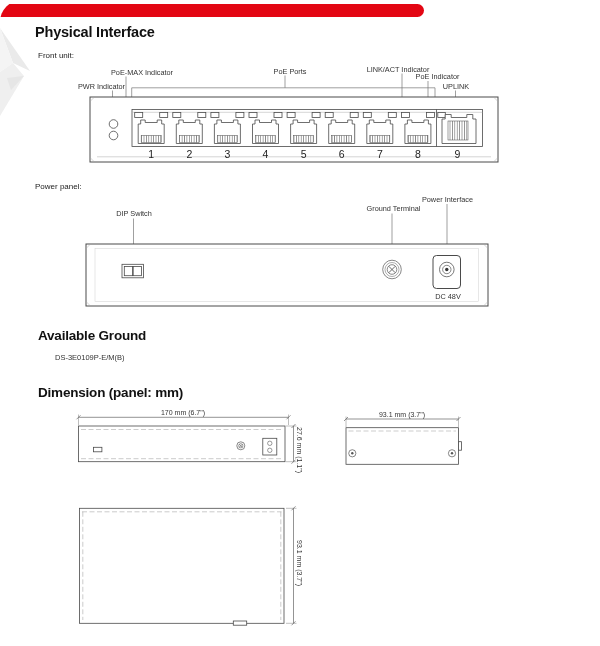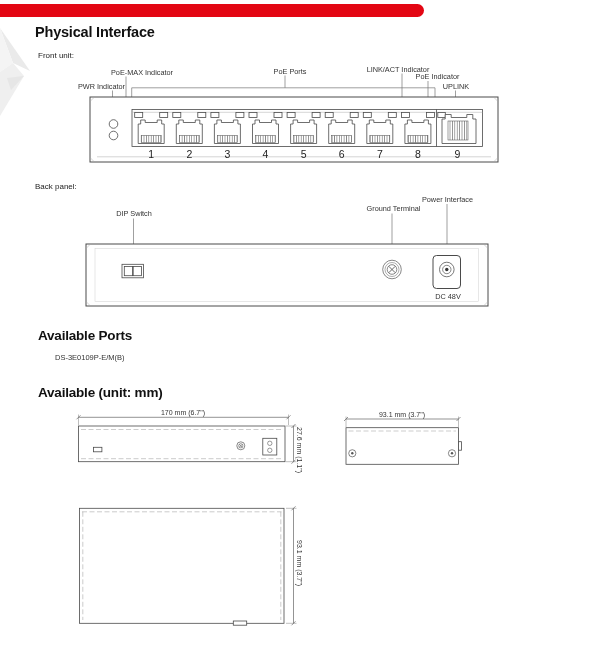--- a/index.html
+++ b/index.html
@@ -1,19 +1,19 @@
 <!DOCTYPE html>
 <html><head>
 <meta charset="utf-8">
 <style>
   html,body{margin:0;padding:0;}
   body{background:#fff;}
   #page{
     position:relative;width:600px;height:646px;background:#fff;overflow:hidden;
-    font-family:"Liberation Sans",sans-serif;color:#222;
+    font-family:"Liberation Sans",sans-serif;color:#222;border-radius:22px;
   }
   .abs{position:absolute;}
   #brand-bar{
     left:0;top:4px;width:424px;height:13px;background:#e30613;
     border-radius:0 7px 7px 0;
   }
   .h-title{font-weight:bold;color:#111;font-size:14.5px;letter-spacing:-0.2px;white-space:nowrap;}
   .sub-label{font-size:8px;color:#222;white-space:nowrap;}
   .model-text{font-size:7.5px;color:#333;white-space:nowrap;}
   svg{display:block;}
@@ -112,21 +112,21 @@
       <text class="portnum" x="227.4" y="157.5" text-anchor="middle">3</text>
       <text class="portnum" x="265.5" y="157.5" text-anchor="middle">4</text>
       <text class="portnum" x="303.6" y="157.5" text-anchor="middle">5</text>
       <text class="portnum" x="341.7" y="157.5" text-anchor="middle">6</text>
       <text class="portnum" x="379.8" y="157.5" text-anchor="middle">7</text>
       <text class="portnum" x="417.9" y="157.5" text-anchor="middle">8</text>
       <text class="portnum" x="457.5" y="157.5" text-anchor="middle">9</text>
     </g>
   </svg>
 
-  <div class="abs sub-label" style="left:35px;top:182px">Back panel:</div>
+  <div class="abs sub-label" style="left:35px;top:182px">Power panel:</div>
 
   <svg class="abs" style="left:55px;top:180px" width="470" height="135" viewBox="55 180 470 135">
     <text class="lbl" x="134" y="216" text-anchor="middle">DIP Switch</text>
     <text class="lbl" x="393.5" y="211" text-anchor="middle">Ground Terminal</text>
     <text class="lbl" x="447.5" y="201.5" text-anchor="middle">Power Interface</text>
 
     <g>
       <path class="ln" d="M133.5,218.5 V262"></path>
       <path class="ln" d="M392,213.5 V256.5"></path>
       <path class="ln" d="M447,204 V251.5"></path>
@@ -153,23 +153,23 @@
 
     <g>
       <rect x="433" y="255.5" width="27.5" height="33" rx="3.5" class="panel" stroke-width="0.9"></rect>
       <circle cx="446.8" cy="269.5" r="7.3" fill="#fff" stroke="#555" stroke-width="0.8"></circle>
       <circle cx="446.8" cy="269.5" r="4.2" fill="none" stroke="#555" stroke-width="0.7"></circle>
       <circle cx="446.8" cy="269.5" r="1.7" fill="#333"></circle>
     </g>
     <text class="lbl" x="448" y="298.5" text-anchor="middle">DC 48V</text>
   </svg>
 
-  <div class="abs h-title" style="left:38px;top:328px;font-size:13.5px">Available Ports</div>
+  <div class="abs h-title" style="left:38px;top:328px;font-size:13.5px">Available Ground</div>
   <div class="abs model-text" style="left:55px;top:353px">DS-3E0109P-E/M(B)</div>
-  <div class="abs h-title" style="left:38px;top:385px;font-size:13.5px">Available (unit: mm)</div>
+  <div class="abs h-title" style="left:38px;top:385px;font-size:13.5px">Dimension (panel: mm)</div>
 
   <svg class="abs" style="left:55px;top:403px" width="425" height="243" viewBox="55 403 425 243">
 
     <g>
       <path class="ext" d="M78.5,425 V414.5 M288.5,425 V414.5"></path>
       <path class="dim" d="M78.5,417.3 H288.5"></path>
       <path class="dim" d="M76.5,419.3 L80.5,415.3 M286.5,419.3 L290.5,415.3"></path>
       <text class="dimtxt" x="183" y="414.8" text-anchor="middle">170 mm (6.7")</text>
 
       <rect x="78.5" y="426" width="206.5" height="35.7" class="part" stroke-width="0.9"></rect>

